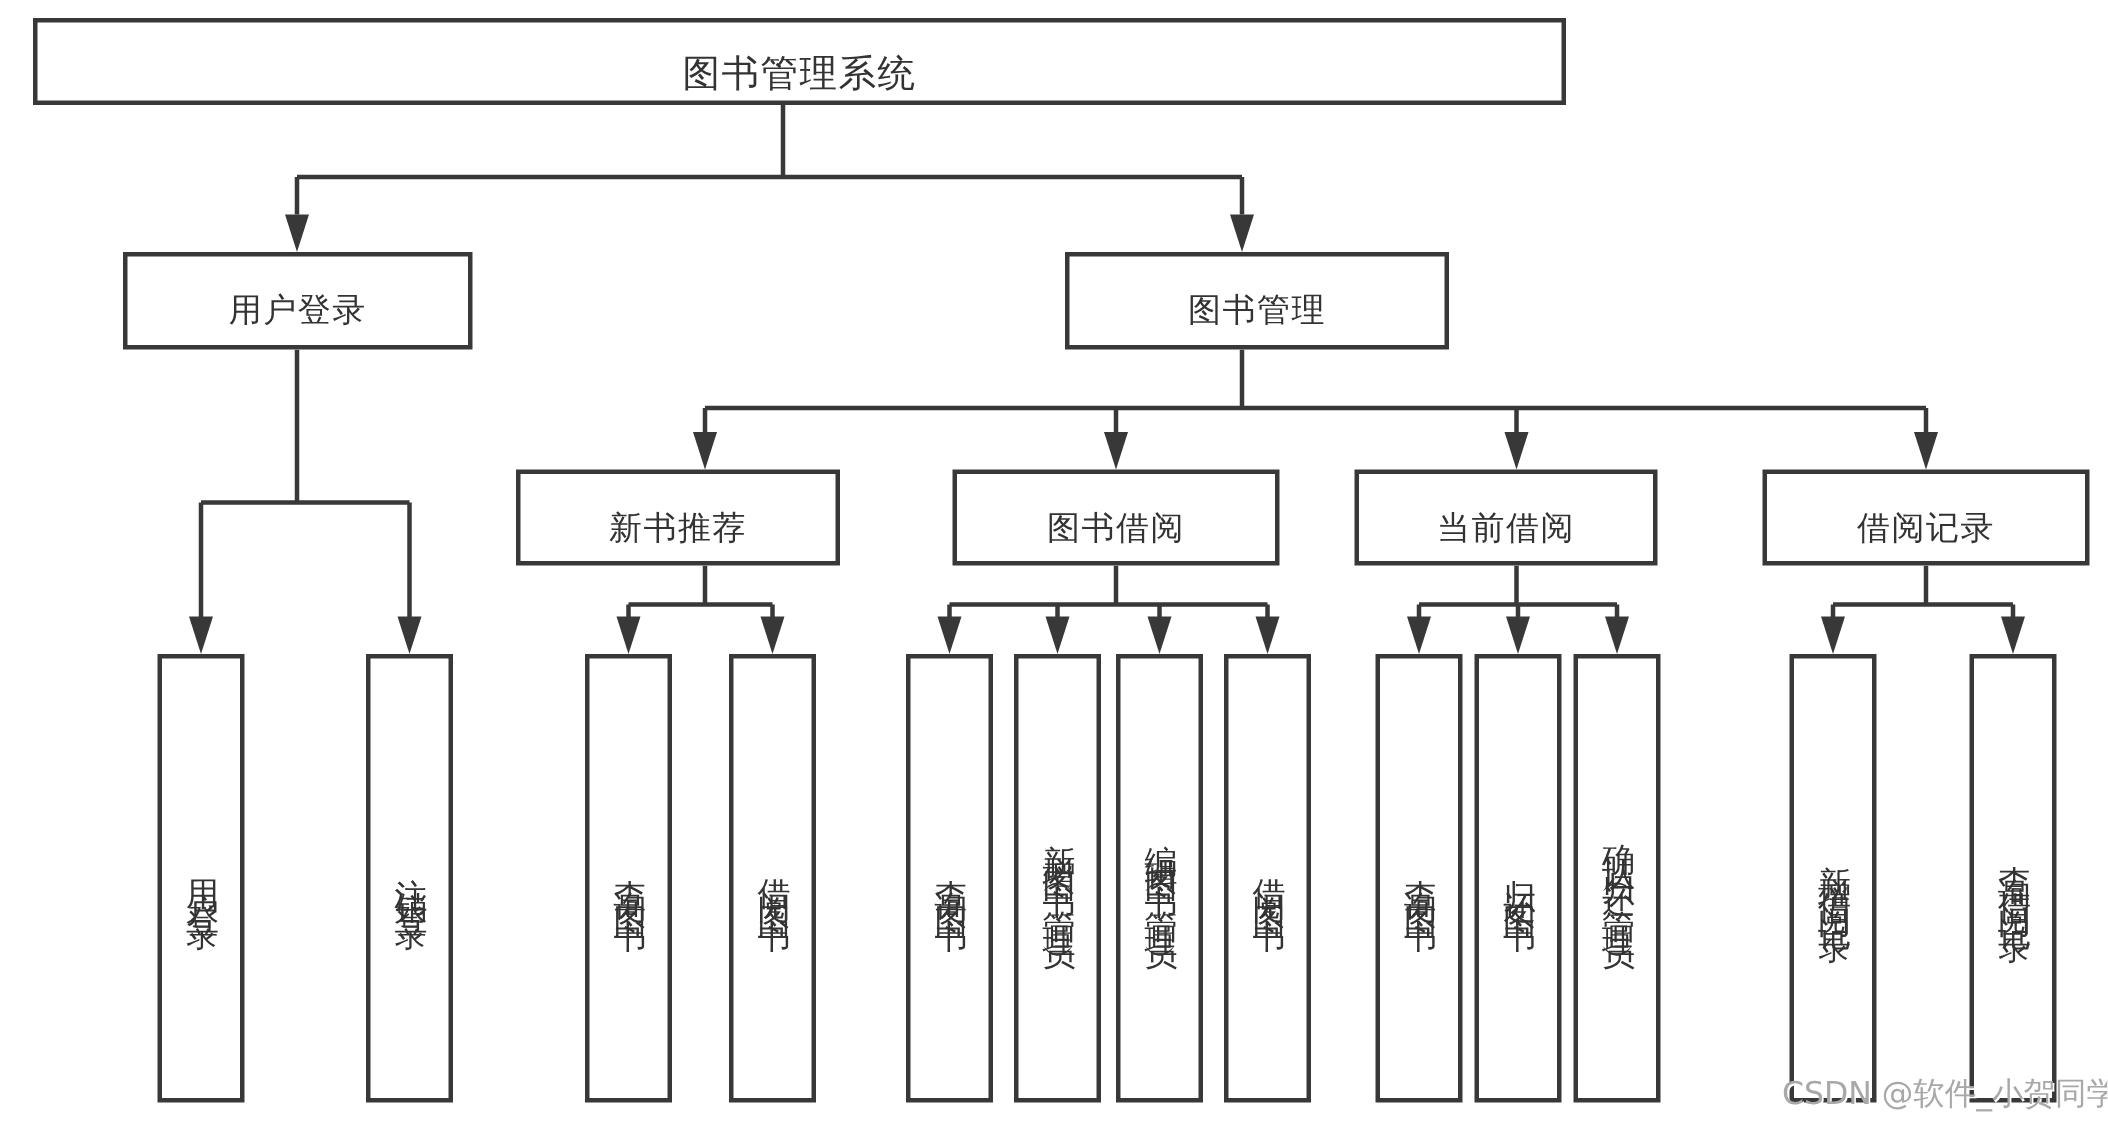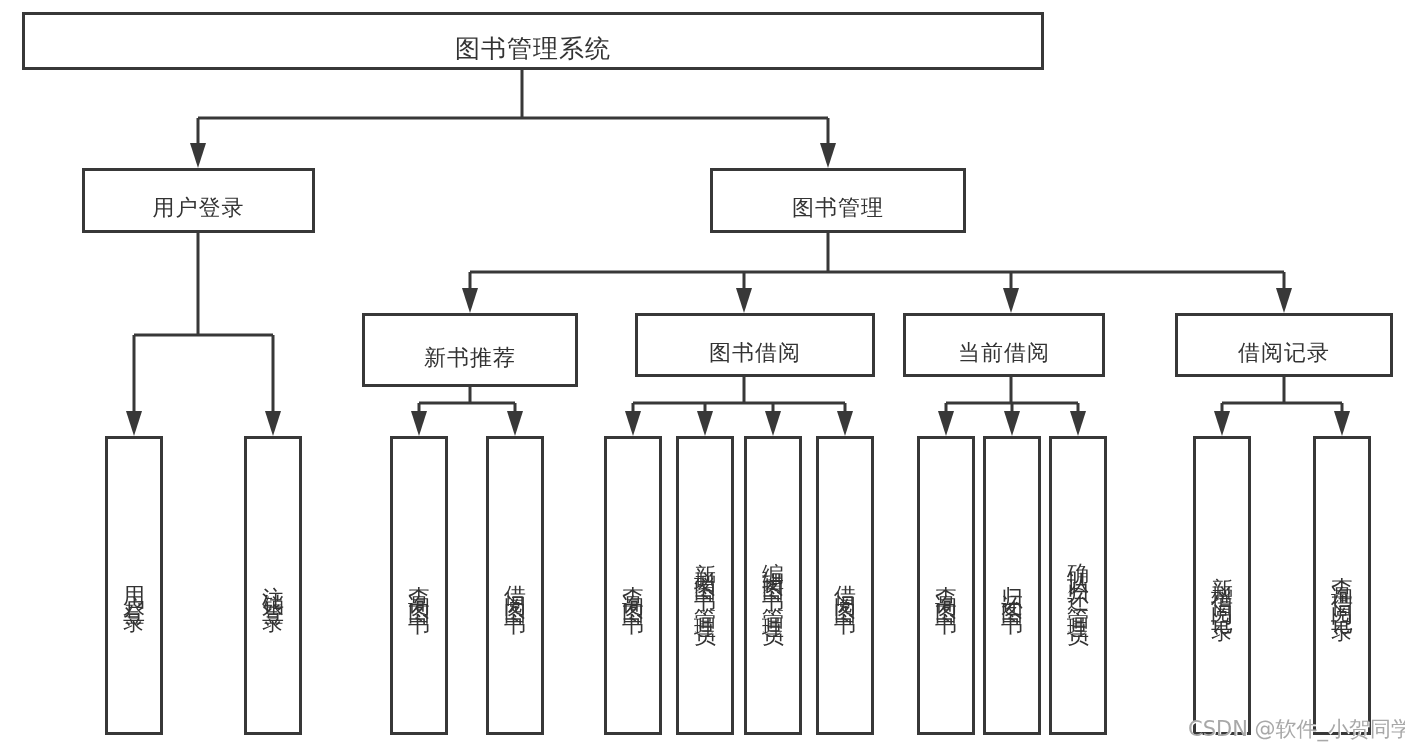--- a/index.html
+++ b/index.html
@@ -122,24 +122,24 @@
     <span class="h-label root-label">图书管理系统</span>
   </div>
 
   <div class="box" style="left:82px;top:168px;width:233px;height:65px">
     <span class="h-label">用户登录</span>
   </div>
   <div class="box" style="left:710px;top:168px;width:256px;height:65px">
     <span class="h-label">图书管理</span>
   </div>
 
-  <div class="box" style="left:362px;top:313px;width:216px;height:74px">
+  <div class="box" style="left:344px;top:313px;width:216px;height:64px">
     <span class="h-label">新书推荐</span>
   </div>
-  <div class="box" style="left:635px;top:313px;width:240px;height:64px">
+  <div class="box" style="left:635px;top:313px;width:218px;height:64px">
     <span class="h-label">图书借阅</span>
   </div>
   <div class="box" style="left:903px;top:313px;width:202px;height:64px">
     <span class="h-label">当前借阅</span>
   </div>
   <div class="box" style="left:1175px;top:313px;width:218px;height:64px">
     <span class="h-label">借阅记录</span>
   </div>
 
   <div class="box leaf" style="left:105px">

